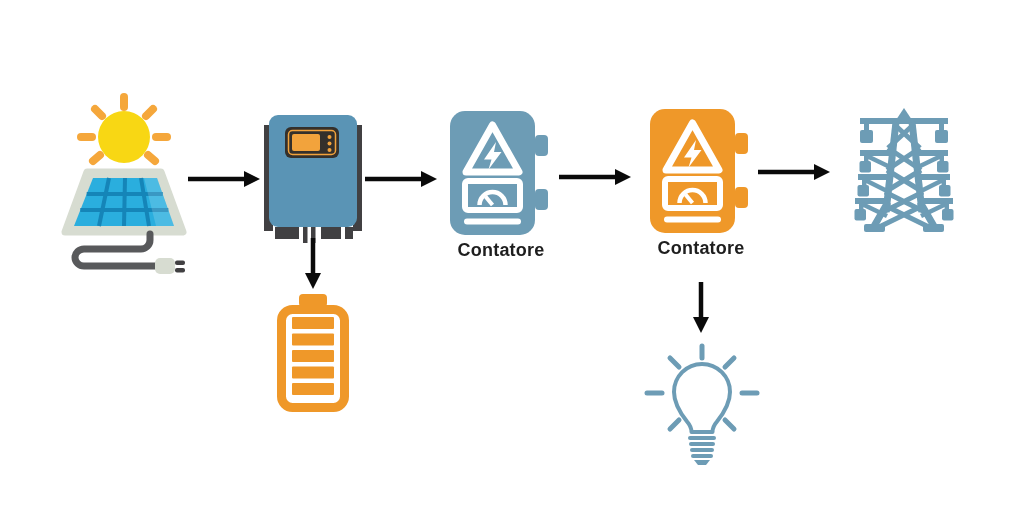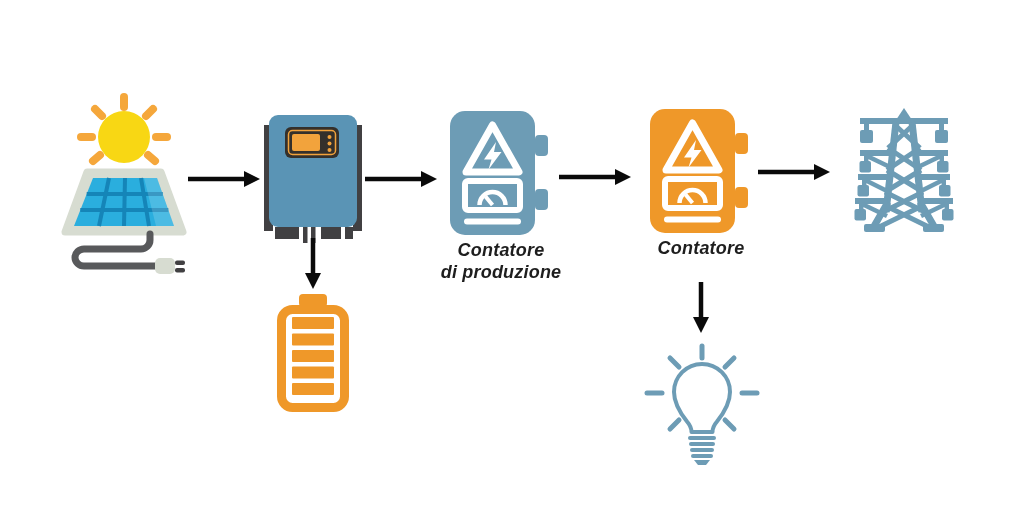--- a/index.html
+++ b/index.html
@@ -1,18 +1,18 @@
 <!DOCTYPE html>
 <html style="--background: #ffffff; --arrow: #0a0a0a; --blue: #6d9cb5; --orange: #ef9829; --white: #ffffff; --inverter-body: #5a94b5; --display-dark: #34302b; --screen-orange: #f2a33c; --dark: #414042; --sun: #f8d714; --sun-rays: #f5a73b; --panel-blue: #2aaede; --panel-grid: #1585b8; --panel-frame: #d7dcd1; --cord: #58595b; --label-text: #1e1e1e;"><head>
 <meta charset="utf-8">
 <style>
   * { margin:0; padding:0; box-sizing:border-box; }
   html,body { width:1024px; height:512px; }
   body { font-family:"Liberation Sans", sans-serif; background:#ffffff; overflow:hidden; }
-  .canvas { position:relative; width:1024px; height:396px; background:var(--background,#fff);font-style:italic; }
+  .canvas { position:relative; width:1024px; height:396px; background:var(--background,#fff); }
   .abs { position:absolute; }
   .node-label { position:absolute; text-align:center; font-weight:bold; font-size:18px;
                 line-height:22px; color:var(--label-text,#1e1e1e); letter-spacing:0.2px; }
   svg { display:block; overflow:visible; }
   
   .f-blue{fill:var(--blue)}       .s-blue{stroke:var(--blue)}
   .f-orange{fill:var(--orange)}   .s-orange{stroke:var(--orange)}
   .f-white{fill:var(--white)}     .s-white{stroke:var(--white)}
   .f-dark{fill:var(--dark)}
   .f-inv{fill:var(--inverter-body)}
@@ -97,21 +97,20 @@
       <path class="s-white" d="M42.5,14 L69,61 L16,61 Z" fill="none" stroke-width="7" stroke-linejoin="round"></path>
       <polygon class="f-white" points="46,31 34,48.5 41.5,48.5 38.5,58.5 51.5,41 44,41"></polygon>
       <rect class="s-white" x="15" y="70" width="55" height="29" rx="3" fill="none" stroke-width="6"></rect>
       <path class="s-white" d="M29.5,94 a13,13 0 0 1 26,0" fill="none" stroke-width="4.5"></path>
       <line class="s-white" x1="42.5" y1="94" x2="35.5" y2="85.5" stroke-width="4"></line>
       <line class="s-white" x1="17" y1="110.5" x2="68" y2="110.5" stroke-width="6" stroke-linecap="round"></line>
     </svg>
   </div>
   <div class="node-label" style="left:421px; top:239px; width:160px;">
     <div>Contatore</div>
-    <div>di produzione</div>
   </div>
 
   <div class="abs" style="left:650px; top:109px;">
     <svg width="100" height="124" viewBox="0 0 100 124">
       <rect class="f-orange" x="0" y="0" width="85" height="124" rx="15"></rect>
       <rect class="f-orange" x="85" y="24" width="13" height="21" rx="4"></rect>
       <rect class="f-orange" x="85" y="78" width="13" height="21" rx="4"></rect>
       <path class="s-white" d="M42.5,14 L69,61 L16,61 Z" fill="none" stroke-width="7" stroke-linejoin="round"></path>
       <polygon class="f-white" points="46,31 34,48.5 41.5,48.5 38.5,58.5 51.5,41 44,41"></polygon>
       <rect class="s-white" x="15" y="70" width="55" height="29" rx="3" fill="none" stroke-width="6"></rect>

